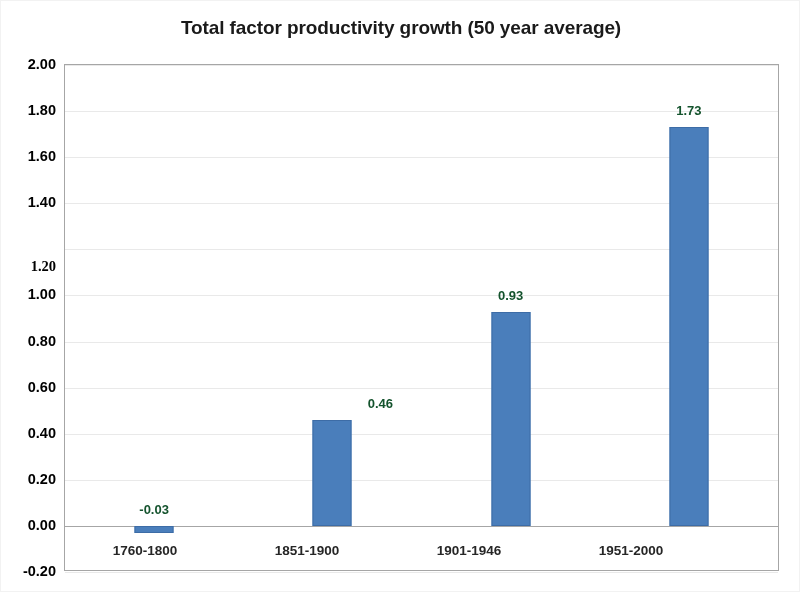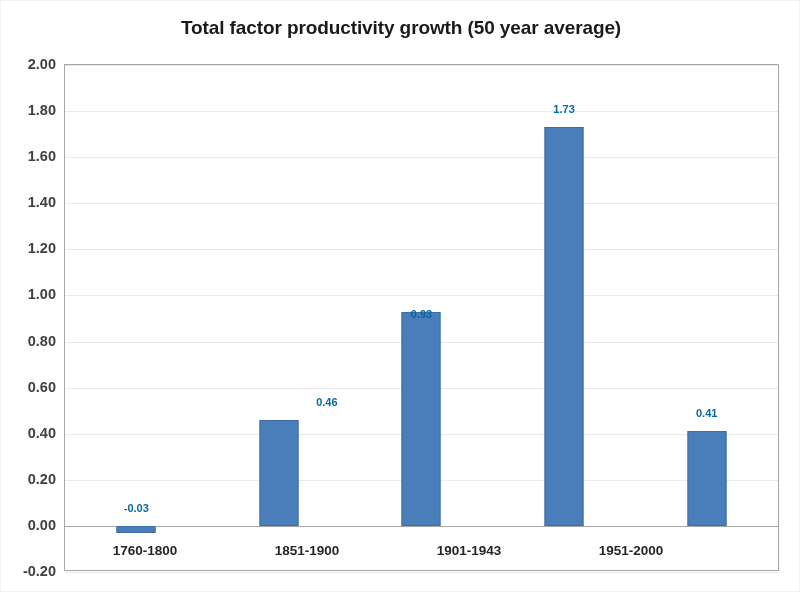--- a/index.html
+++ b/index.html
@@ -65,21 +65,21 @@
     top: 63px;
     width: 55px;
     height: 507px;
   }
   .ytick {
     position: absolute;
     right: 0;
     transform: translateY(-50%);
     font-size: 14.5px;
     font-weight: bold;
-    color: #404040;
+    color: #000000;
     white-space: nowrap;
   }
   
   #x-axis {
     position: absolute;
     left: 63px;
     top: 533px;
     width: 648px;
     height: 36px;
     display: flex;
@@ -113,39 +113,39 @@
     transform: translateX(-50%);
     width: 39px;
     background: #4a7ebb;
     border: 1px solid #3d6ca6;
     box-sizing: border-box;
   }
   .bar-label {
     position: absolute;
     left: 50%;
     transform: translateX(-50%);
-    font-size: 11px;
+    font-size: 13px;
     font-weight: bold;
-    color: #0369a1;
+    color: #14532d;
     white-space: nowrap;
   }
 </style>
 </head>
 <body>
 
 <div id="canvas">
 
   <div id="chart-title">Total factor productivity growth (50 year average)</div>
 
   <div id="y-axis">
       <div class="ytick" style="top: 0px;">2.00</div>
       <div class="ytick" style="top: 46.0909px;">1.80</div>
       <div class="ytick" style="top: 92.1818px;">1.60</div>
       <div class="ytick" style="top: 138.273px;">1.40</div>
-      <div class="ytick" style="top: 184px;">1.20</div>
+      <div class="ytick" style="top: 202px; font-family: Liberation Serif, serif;">1.20</div>
       <div class="ytick" style="top: 230.455px;">1.00</div>
       <div class="ytick" style="top: 276.545px;">0.80</div>
       <div class="ytick" style="top: 322.636px;">0.60</div>
       <div class="ytick" style="top: 368.727px;">0.40</div>
       <div class="ytick" style="top: 414.818px;">0.20</div>
       <div class="ytick" style="top: 460.909px;">0.00</div>
       <div class="ytick" style="top: 507px;">-0.20</div>
     </div>
 
   <div id="plot-frame">
@@ -167,33 +167,29 @@
         <div class="bar-slot">
           <div class="bar" style="top: 460.909px; height: 6.91364px; background: rgb(74, 126, 187); border-color: rgb(61, 108, 166);"></div>
           <div class="bar-label" style="top: 436.909px;">-0.03</div>
         </div>
         <div class="bar-slot">
           <div class="bar" style="top: 354.9px; height: 106.009px; background: rgb(74, 126, 187); border-color: rgb(61, 108, 166);"></div>
           <div class="bar-label" style="top: 330.9px; margin-left: 48px;">0.46</div>
         </div>
         <div class="bar-slot">
           <div class="bar" style="top: 246.586px; height: 214.323px; background: rgb(74, 126, 187); border-color: rgb(61, 108, 166);"></div>
-          <div class="bar-label" style="top: 222.586px; margin-top: 20px;">0.93</div>
+          <div class="bar-label" style="top: 222.586px;">0.93</div>
         </div>
         <div class="bar-slot">
           <div class="bar" style="top: 62.2227px; height: 398.686px; background: rgb(74, 126, 187); border-color: rgb(61, 108, 166);"></div>
           <div class="bar-label" style="top: 38.2227px;">1.73</div>
-        </div>
-        <div class="bar-slot">
-          <div class="bar" style="top: 366.423px; height: 94.4864px; background: rgb(74, 126, 187); border-color: rgb(61, 108, 166);"></div>
-          <div class="bar-label" style="top: 342.423px;">0.41</div>
         </div>
       </div>
   </div>
 
   <div id="x-axis">
       <div class="xtick">1760-1800</div>
       <div class="xtick">1851-1900</div>
-      <div class="xtick">1901-1943</div>
+      <div class="xtick">1901-1946</div>
       <div class="xtick">1951-2000</div>
     </div>
 
 </div>
 
 </body></html>

